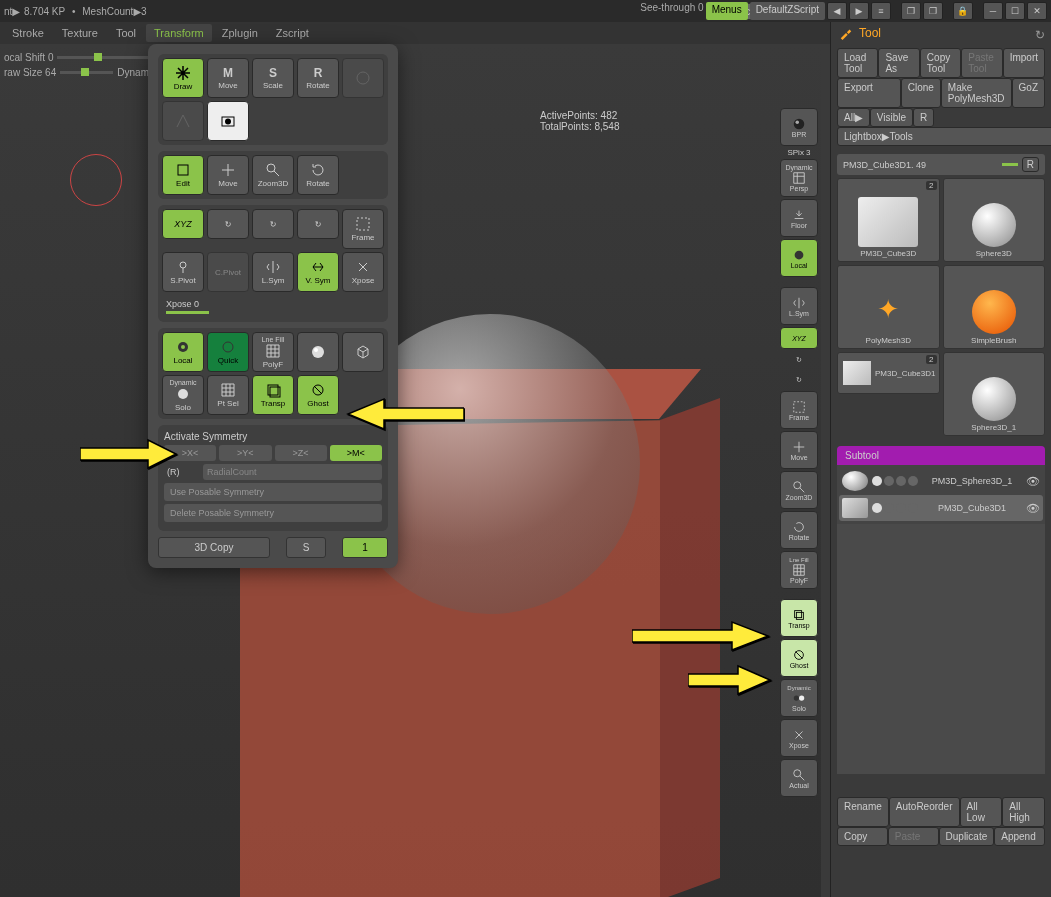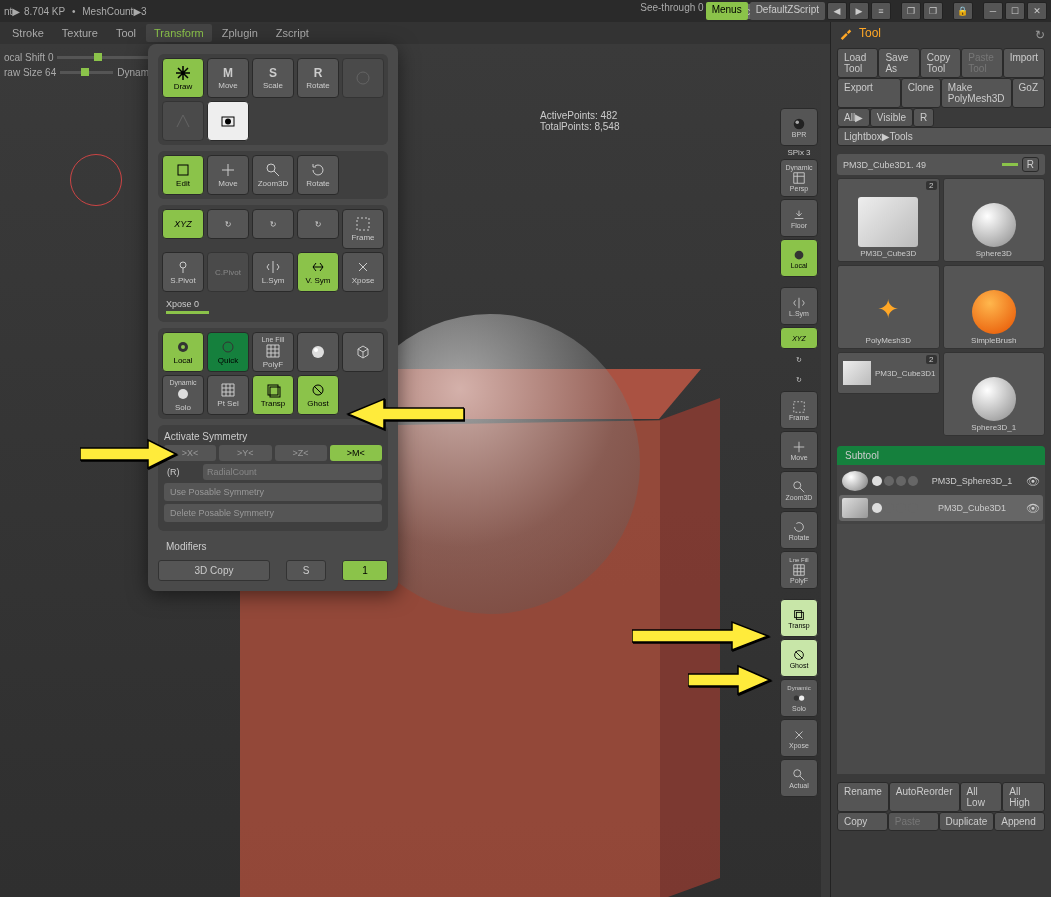--- a/index.html
+++ b/index.html
@@ -53,21 +53,21 @@
 .tp-btns{padding:4px 6px;display:flex;flex-wrap:wrap;gap:0}
 .tpbtn{background:#555;border:1px solid #2a2a2a;border-radius:3px;padding:3px 6px;font-size:10px;color:#ccc;flex:0 0 auto}
 .tpbtn.wide{flex:1}
 .tpbtn.dis{color:#777}
 .tool-sel{padding:4px 6px}
 .tool-cur{background:#555;border-radius:3px;padding:3px 6px;font-size:9px;display:flex;align-items:center;justify-content:space-between}
 .tool-grid{display:grid;grid-template-columns:1fr 1fr;gap:3px;margin-top:3px}
 .tg-item{background:#555;border:1px solid #333;border-radius:3px;height:76px;display:flex;flex-direction:column;align-items:center;justify-content:flex-end;font-size:8px;padding:3px;position:relative}
 .tg-thumb{width:60px;height:50px;border-radius:3px;margin-bottom:2px}
 .sub-panel{margin:6px 6px 0;background:#444;border-radius:4px}
-.sub-head{padding:4px 8px;font-size:10px;background:#15803d;border-radius:4px 4px 0 0}
+.sub-head{padding:4px 8px;font-size:10px;background:#a21caf;border-radius:4px 4px 0 0}
 .sub-list{padding:2px}
 .sub-item{display:flex;align-items:center;gap:4px;padding:3px;border-radius:3px;margin:1px 0}
 .sub-item.sel{background:#666}
 .sub-th{width:26px;height:20px;background:#888;border-radius:2px}
 .sub-nm{flex:1;font-size:9px;text-align:center}
 .sub-ic{display:flex;gap:2px}
 .sub-ic span{width:10px;height:10px;border-radius:50%;background:#666}
 .sub-body{height:250px;background:#4a4a4a}
 .sub-foot{padding:4px 6px;display:flex;flex-wrap:wrap;gap:2px}
 .stats{position:absolute;top:66px;left:540px;font-size:10px;color:#ccc}
@@ -321,21 +321,20 @@
       <div class="sbtn on">&gt;M&lt;</div>
     </div>
     <div class="sym-row">
       <div style="width:30px;font-size:9px;padding:3px">(R)</div>
       <div class="sbtn" style="flex:3;text-align:left;color:#888">RadialCount</div>
     </div>
     <div class="srow">Use Posable Symmetry</div>
     <div class="srow">Delete Posable Symmetry</div>
   </div>
 
-  <div class="modlink">Modifiers</div>
   <div class="copy3d">
     <div class="cbtn">3D Copy</div>
     <div class="cbtn" style="flex:0 0 30px">S</div>
     <div class="cbtn on" style="flex:0 0 36px">1</div>
   </div>
 </div>
 
 <div class="right-sidebar">
   <div class="rbtn">
       <svg viewBox="0 0 16 16">
@@ -529,21 +528,21 @@
             <span></span>
             <span></span>
           </div>
         <span class="sub-nm">PM3D_Cube3D1</span>
         <span>👁</span>
       </div>
     </div>
     <div class="sub-body"></div>
   </div>
 
-  <div class="tp-btns" style="margin-top:4px">
+  <div class="tp-btns" style="margin-top:19px">
     <span class="tpbtn wide">Rename</span>
     <span class="tpbtn wide">AutoReorder</span>
     <span class="tpbtn wide">All Low</span>
     <span class="tpbtn wide">All High</span>
     <span class="tpbtn wide">Copy</span>
     <span class="tpbtn wide dis">Paste</span>
     <span class="tpbtn wide">Duplicate</span>
     <span class="tpbtn wide">Append</span>
   </div>
 </div>

